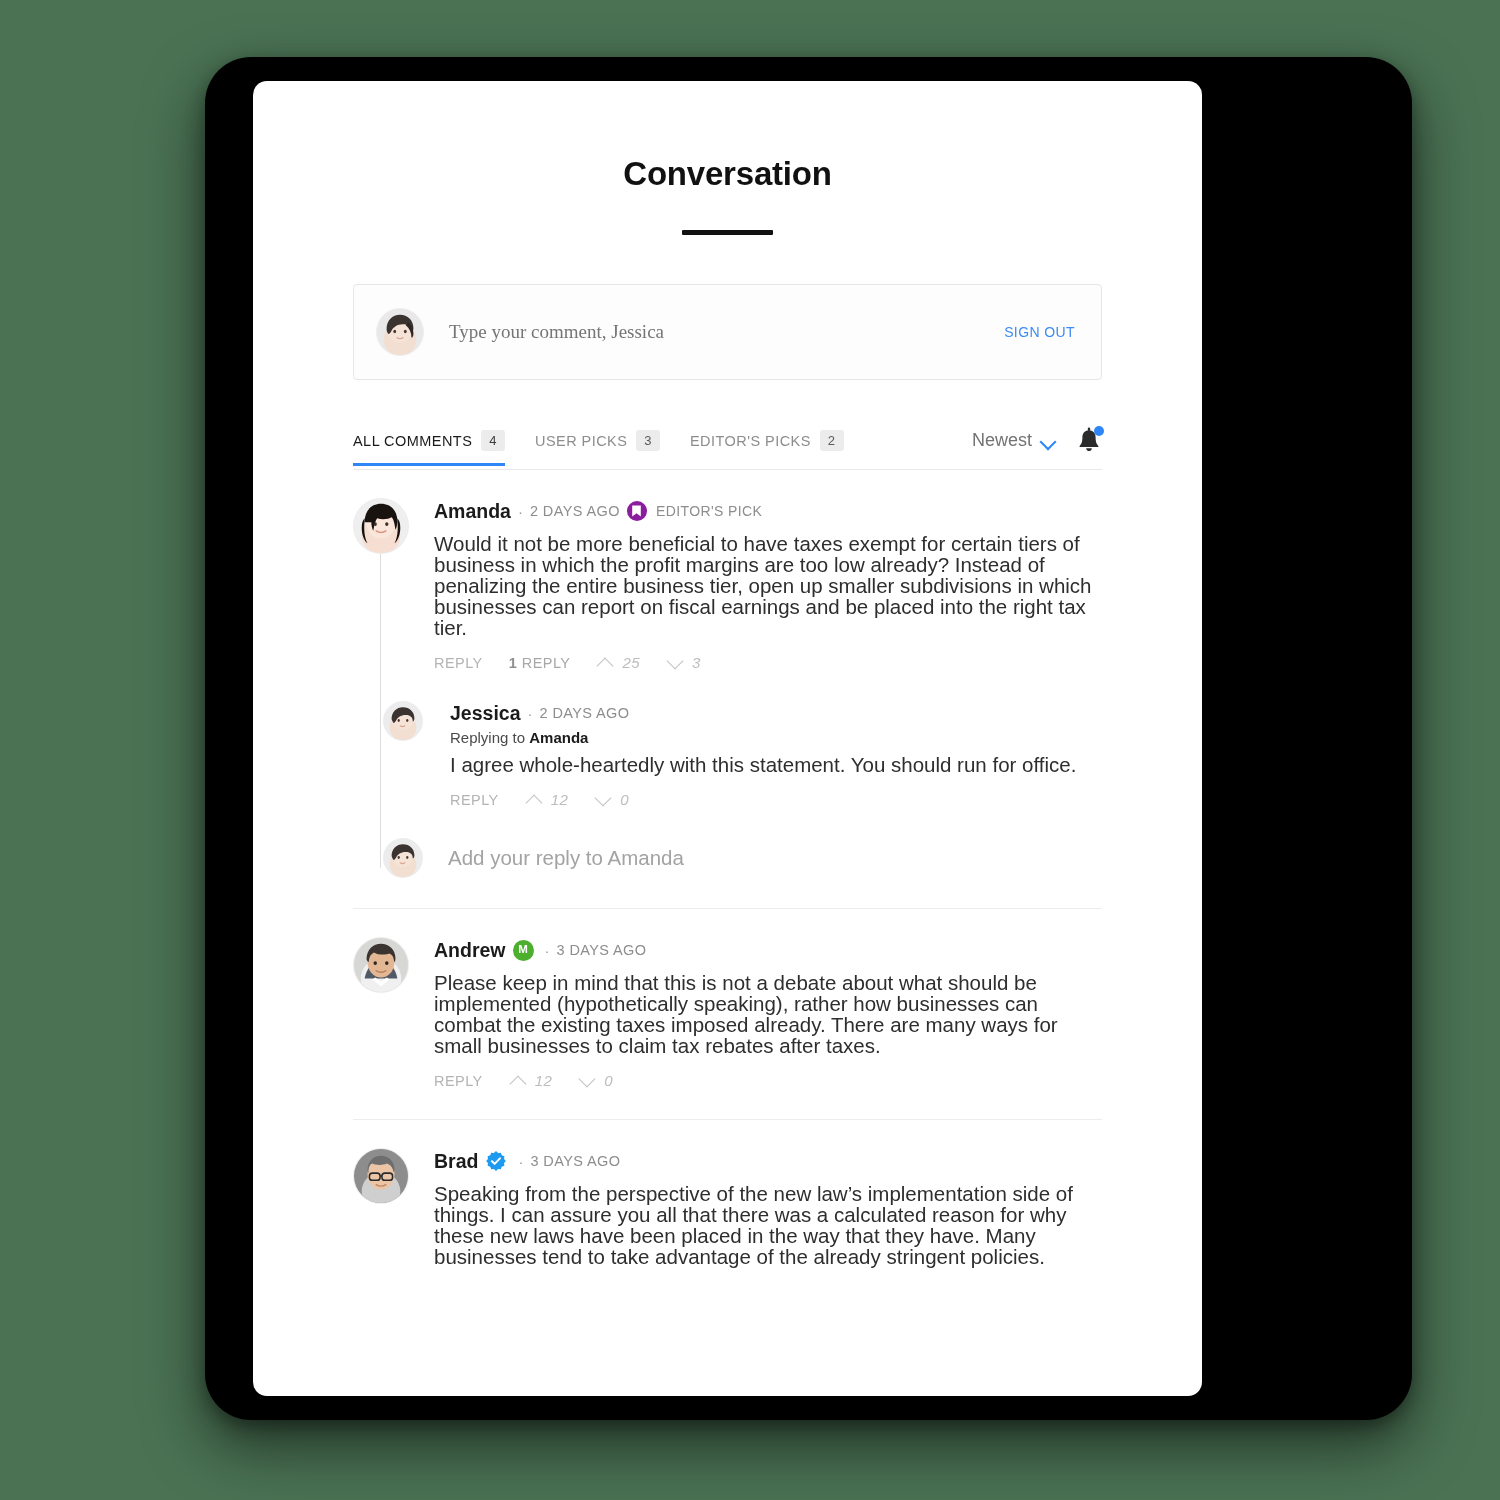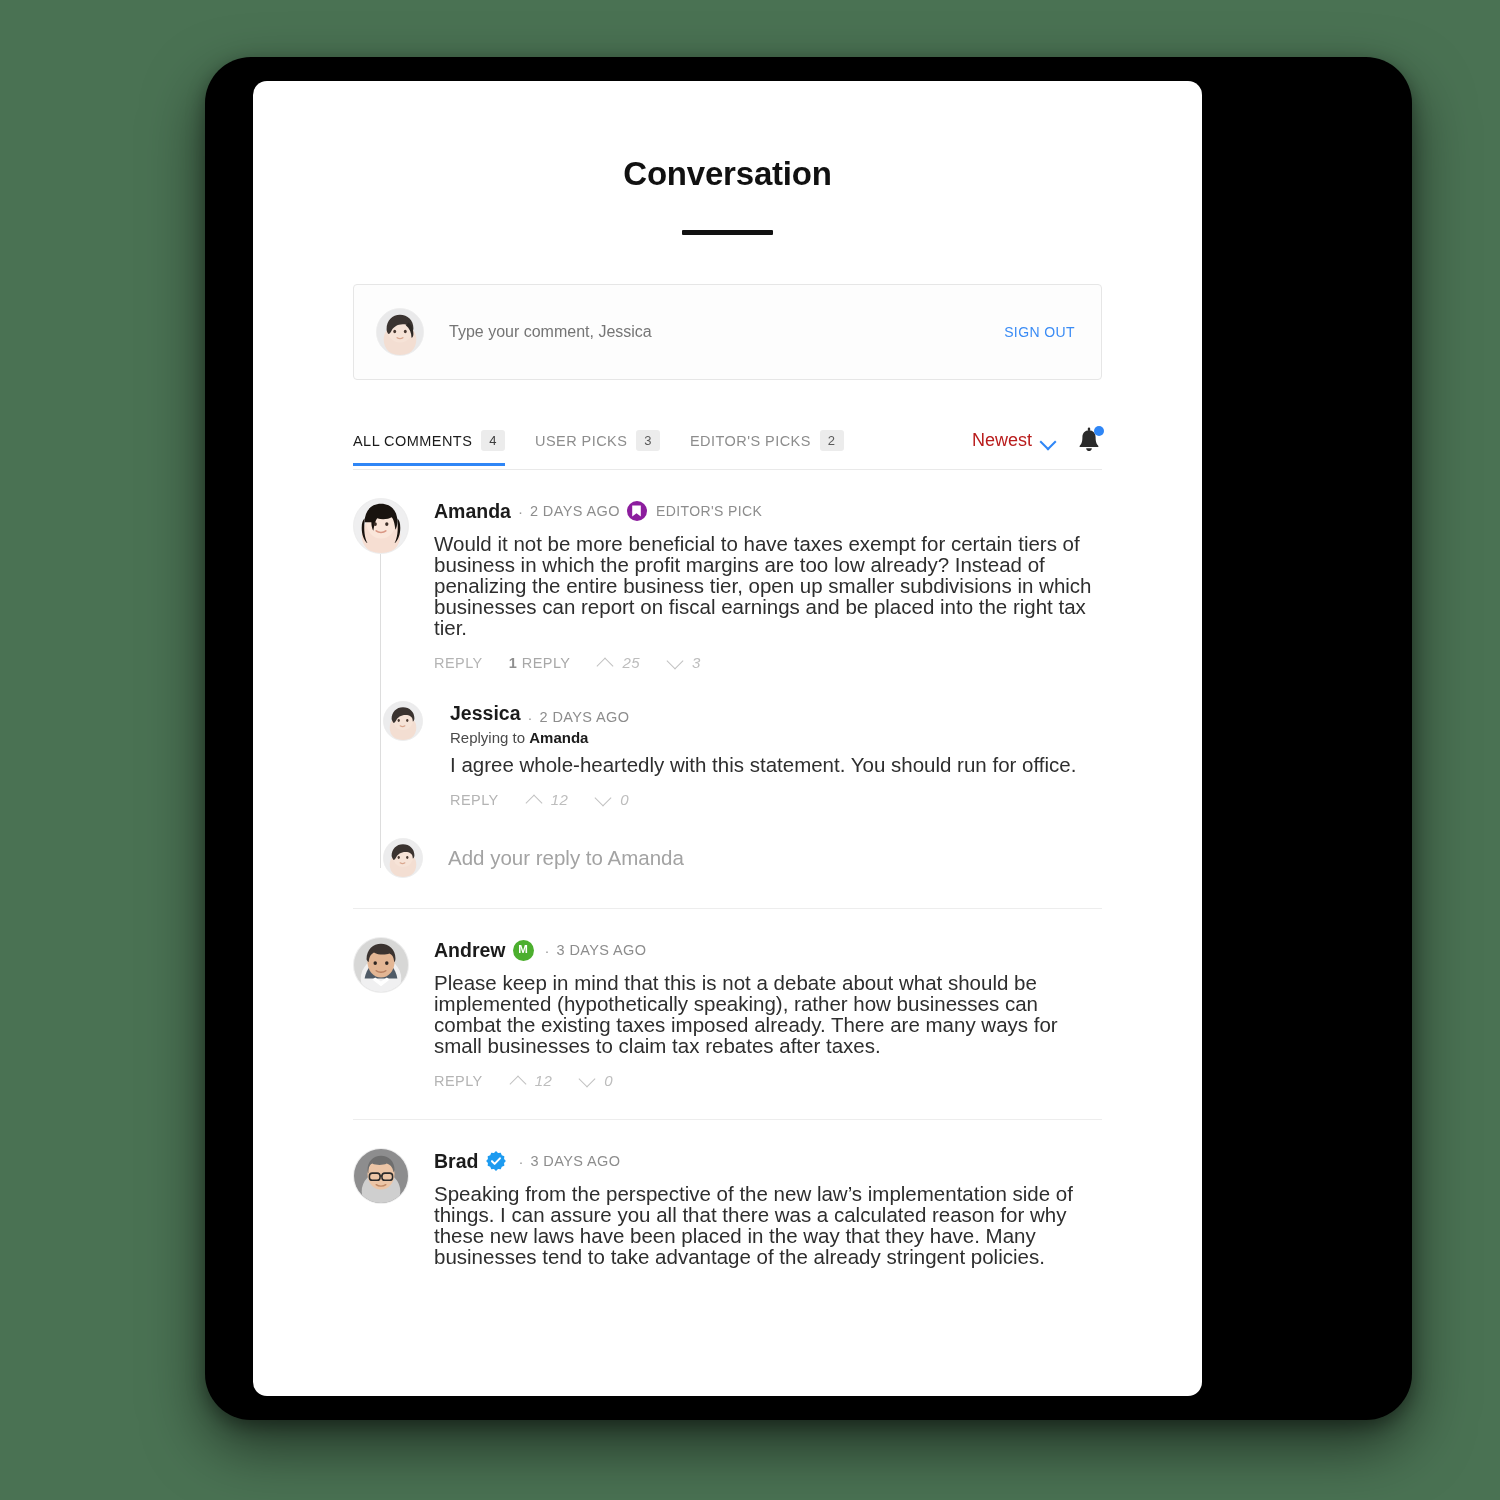--- a/index.html
+++ b/index.html
@@ -80,26 +80,26 @@
     display: flex;
     align-items: center;
     padding: 0 26px 0 22px;
   }
 
   .composer .avatar { flex: 0 0 auto; }
 
   .composer-placeholder {
     flex: 1 1 auto;
     margin-left: 25px;
-    font-size: 16px;
+    font-size: 19px;
     color: #9a9a9a;
     background: transparent;
     border: 0;
     outline: none;
-    font-family: Liberation Sans, sans-serif;
+    font-family: Liberation Serif, serif;
   }
 
   .signout {
     flex: 0 0 auto;
     font-size: 14px;
     letter-spacing: 0.4px;
     color: #3b8cf5;
     font-weight: 400;
     cursor: pointer;
   }
@@ -166,21 +166,21 @@
     display: flex;
     align-items: center;
     gap: 20px;
     padding-bottom: 14px;
   }
 
   .sort {
     display: flex;
     align-items: center;
     gap: 9px;
-    color: #b91c1c;
+    color: #737373;
     font-size: 18px;
     cursor: pointer;
   }
   .chev-down {
     width: 15px; height: 9px;
     position: relative;
   }
   .chev-down::before {
     content:"";
     position:absolute; left:1px; top:0;
@@ -501,21 +501,21 @@
                     <rect width="40" height="40" fill="#ececed"></rect>
                     <circle cx="20" cy="27" r="14" fill="#f3ded2"></circle>
                     <ellipse cx="20" cy="18" rx="11" ry="11.5" fill="#f6e3d7"></ellipse>
                     <path d="M8 18c0-7.5 5-12.5 12-12.5s12 5 12 11.5c0 1.7-.8 3.4-1.7 3.4 0-5-3.4-6.7-7.6-6.7-5 0-8.4 2.5-10 5.9-.9 1.7-1.7 2.5-2.5 2.5-.9-.8-1.7-2.5-2.2-4.1z" fill="#3a3330"></path>
                     <ellipse cx="15.5" cy="19.5" rx="1.2" ry="1.5" fill="#4a3a32"></ellipse>
                     <ellipse cx="24.5" cy="19.5" rx="1.2" ry="1.5" fill="#4a3a32"></ellipse>
                     <path d="M17 25c1.3 1 3.7 1 5 0" stroke="#d9a78f" stroke-width="1.2" fill="none" stroke-linecap="round"></path>
                   </svg>
                 </div>
                 <div class="body" style="margin-left:27px;">
-                  <div class="chead" style="height:24px;align-items:flex-end;">
+                  <div class="chead" style="height:24px;">
                     <span class="cname">Jessica</span>
                     <span class="cdot">·</span>
                     <span class="ctime">2 DAYS AGO</span>
                   </div>
                   <div class="replying">
                     <span>Replying to</span>
                     <b>Amanda</b>
                   </div>
                   <div class="ctext" style="margin-top:8px;">I agree whole-heartedly with this statement. You should run for office.</div>
                   <div class="cactions">

